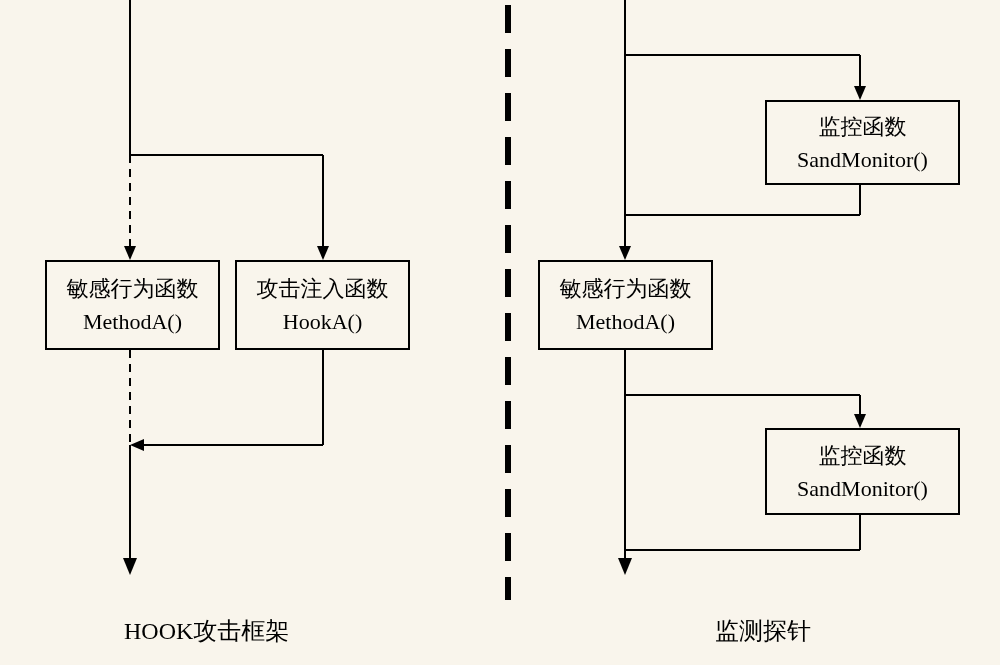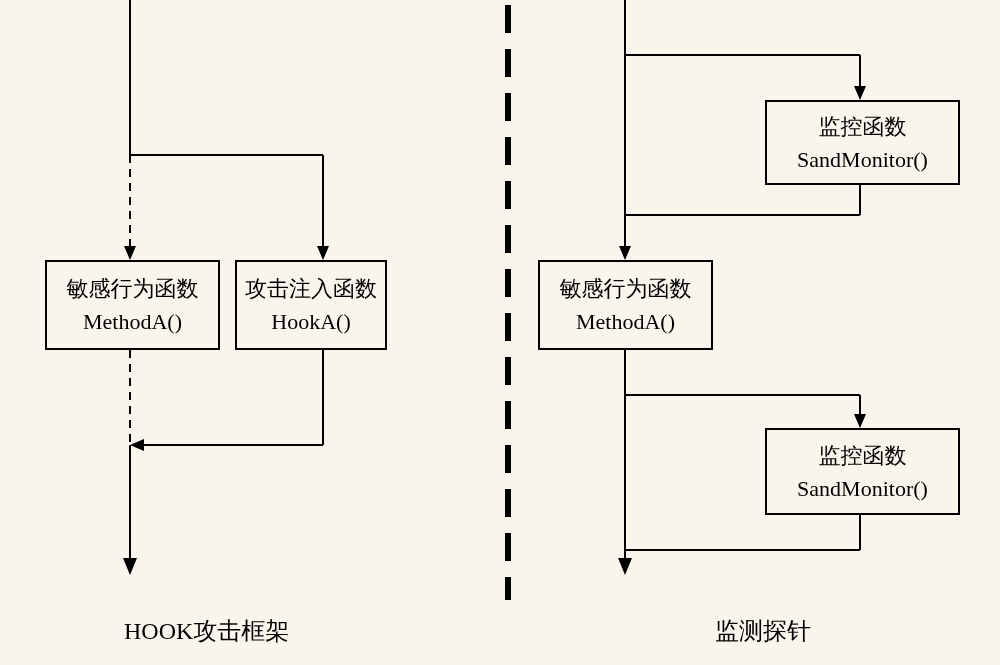--- a/index.html
+++ b/index.html
@@ -116,21 +116,21 @@
 
     <line class="arrow-line" x1="625" y1="395" x2="625" y2="563"></line>
     <polygon class="arrowhead" points="625,575 618,558 632,558"></polygon>
   </svg>
 
   <div class="box" style="left:45px; top:260px; width:175px; height:90px;">
     <div>敏感行为函数</div>
     <div>MethodA()</div>
   </div>
 
-  <div class="box" style="left:235px; top:260px; width:152px; height:90px;">
+  <div class="box" style="left:235px; top:260px; width:175px; height:90px;">
     <div>攻击注入函数</div>
     <div>HookA()</div>
   </div>
 
   <div class="box" style="left:765px; top:100px; width:195px; height:85px;">
     <div>监控函数</div>
     <div>SandMonitor()</div>
   </div>
 
   <div class="box" style="left:538px; top:260px; width:175px; height:90px;">

